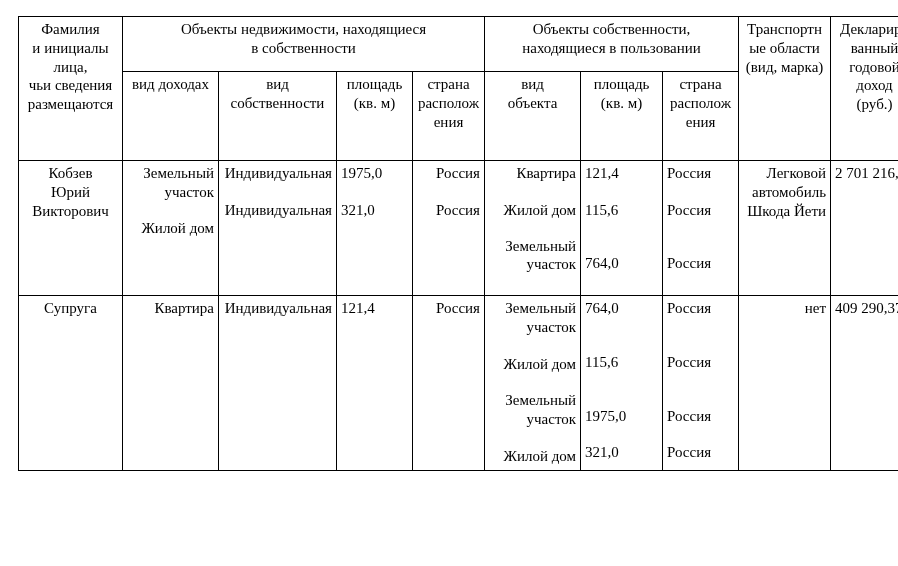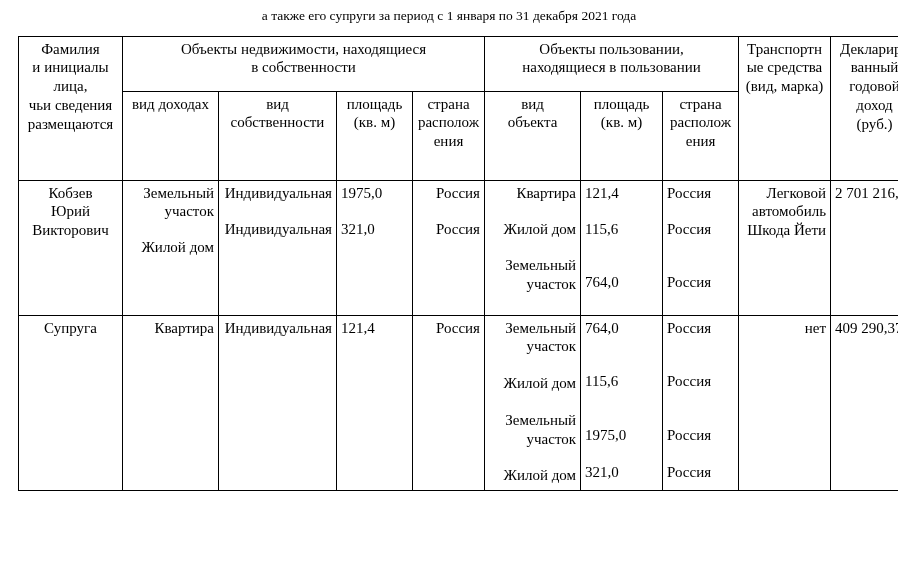--- a/index.html
+++ b/index.html
@@ -90,21 +90,20 @@
   .col-h { width: 76px; }
   .col-i { width: 92px; }
   .col-j { width: 88px; }
 </style>
 </head>
 <body>
 
 <div class="page">
 
   <div class="doc-title">
-    <div>а также его супруги за период с 1 января по 31 декабря 2021 года</div>
   </div>
 
   <table class="decl">
     <colgroup>
       <col class="col-a">
         <col class="col-b">
         <col class="col-c">
         <col class="col-d">
         <col class="col-e">
       <col class="col-f">
@@ -120,26 +119,26 @@
           <div>и инициалы</div>
           <div>лица,</div>
           <div>чьи сведения</div>
           <div>размещаются</div>
         </th>
         <th class="hdr hdr-tall" colspan="4">
           <div>Объекты недвижимости, находящиеся</div>
           <div>в собственности</div>
         </th>
         <th class="hdr hdr-tall" colspan="3">
-          <div>Объекты пользовании,</div>
+          <div>Объекты собственности,</div>
           <div>находящиеся в пользовании</div>
         </th>
         <th class="hdr" rowspan="2">
           <div>Транспортн</div>
-          <div>ые средства</div>
+          <div>ые области</div>
           <div>(вид, марка)</div>
         </th>
         <th class="hdr" rowspan="2">
           <div>Деклариро</div>
           <div>ванный</div>
           <div>годовой</div>
           <div>доход</div>
           <div>(руб.)</div>
         </th>
       </tr>

